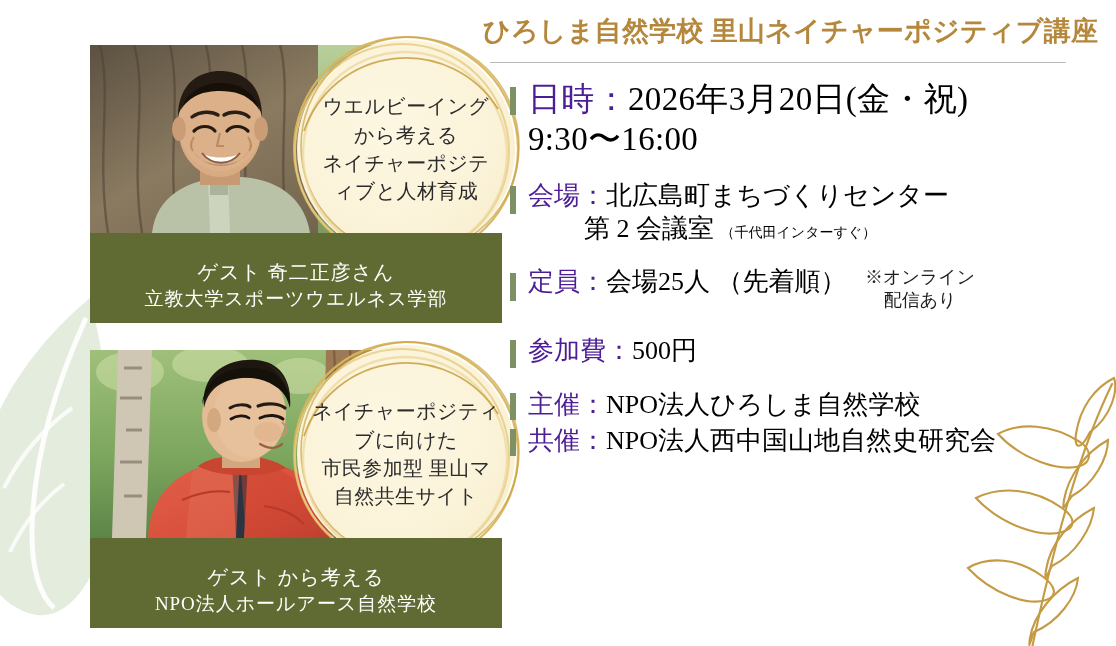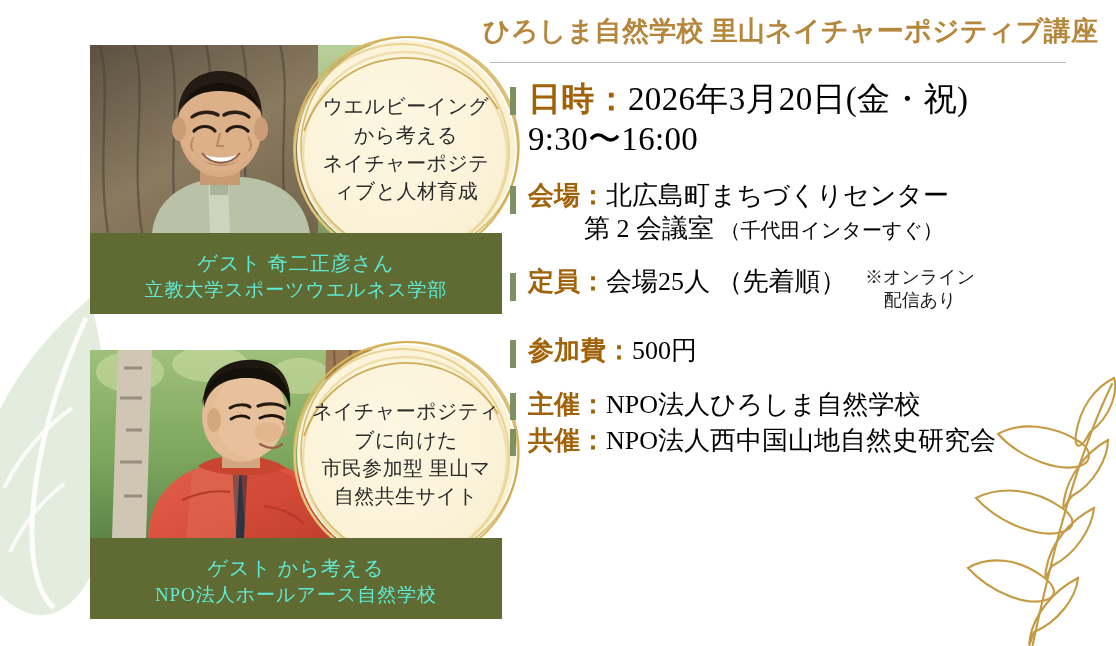--- a/index.html
+++ b/index.html
@@ -39,23 +39,23 @@
     overflow:hidden;
     z-index:1;
   }
   .photo { width:100%; height:100%; display:block; }
 
   
   .guest-banner {
     position:relative;
     width:412px;
     background:#5f6b33;
-    color:#5eead4;
+    color:#ffffff;
     text-align:center;
-    padding:17px 0 11px;
+    padding:26px 0 11px;
     z-index:3;
     letter-spacing:.06em;
   }
   .guest-name  { font-size:20px; line-height:1.35; }
   .guest-affil { font-size:19px; line-height:1.35; }
 
   
   .badge {
     position:absolute;
     left:207px; top:-5px;
@@ -110,28 +110,28 @@
   }
   .info-row::before {
     content:"";
     position:absolute;
     left:0; top:7px;
     width:6px; height:28px;
     background:#7d9164;
   }
   .row-line { white-space:nowrap; }
 
-  .lbl { font-weight:bold; color:#a16207;margin-top:44px; }
+  .lbl { font-weight:normal; color:#4c1d95;margin-top:44px; }
 
   
   .r-datetime  { font-size:33px; line-height:1.2; letter-spacing:.01em; }
   .r-datetime .line2 { text-align:left; padding-right:30px; }
   .r-venue     { font-size:26px; line-height:1.28; }
   .r-venue .line2 { padding-left:56px; }
-  .r-venue .small { font-size:20px; }
+  .r-venue .small { font-size:14px; }
   .r-target    { font-size:23px; line-height:1.34; }
   .r-target .line2, .r-target .line3 { padding-left:42px; }
   .r-capacity  { font-size:26px; line-height:1.25; }
   .r-fee       { font-size:26px; }
   .r-host      { font-size:26px; line-height:1.34; }
 
   .cap-note {
     display:inline-block;
     font-size:18px;
     line-height:1.3;

